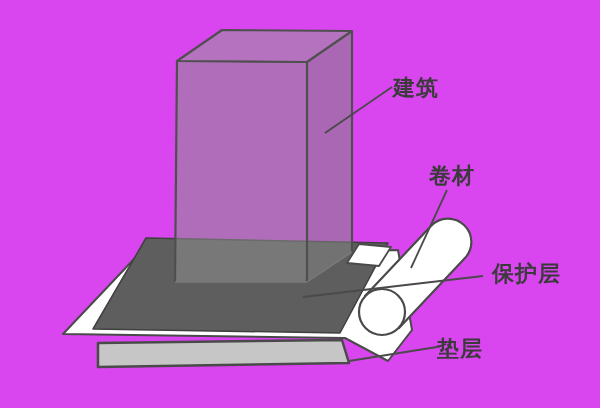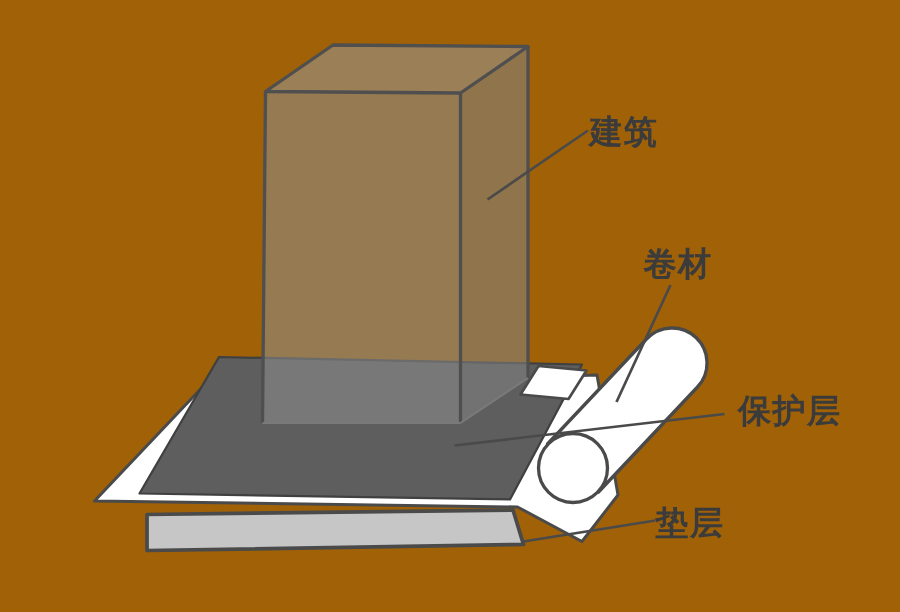--- a/index.html
+++ b/index.html
@@ -5,21 +5,21 @@
   html, body {
     margin: 0;
     padding: 0;
     background: #ffffff;
     font-family: "Liberation Sans", sans-serif;
   }
   .stage {
     position: relative;
     width: 600px;
     height: 408px;
-    background: #a16207;
+    background: #d946ef;
     overflow: hidden;
   }
   svg { display: block; }
   .callout-label {
     font-family: "Liberation Sans", sans-serif;
     font-size: 22px;
     font-weight: 600;
     letter-spacing: 1px;
   }
 </style>

